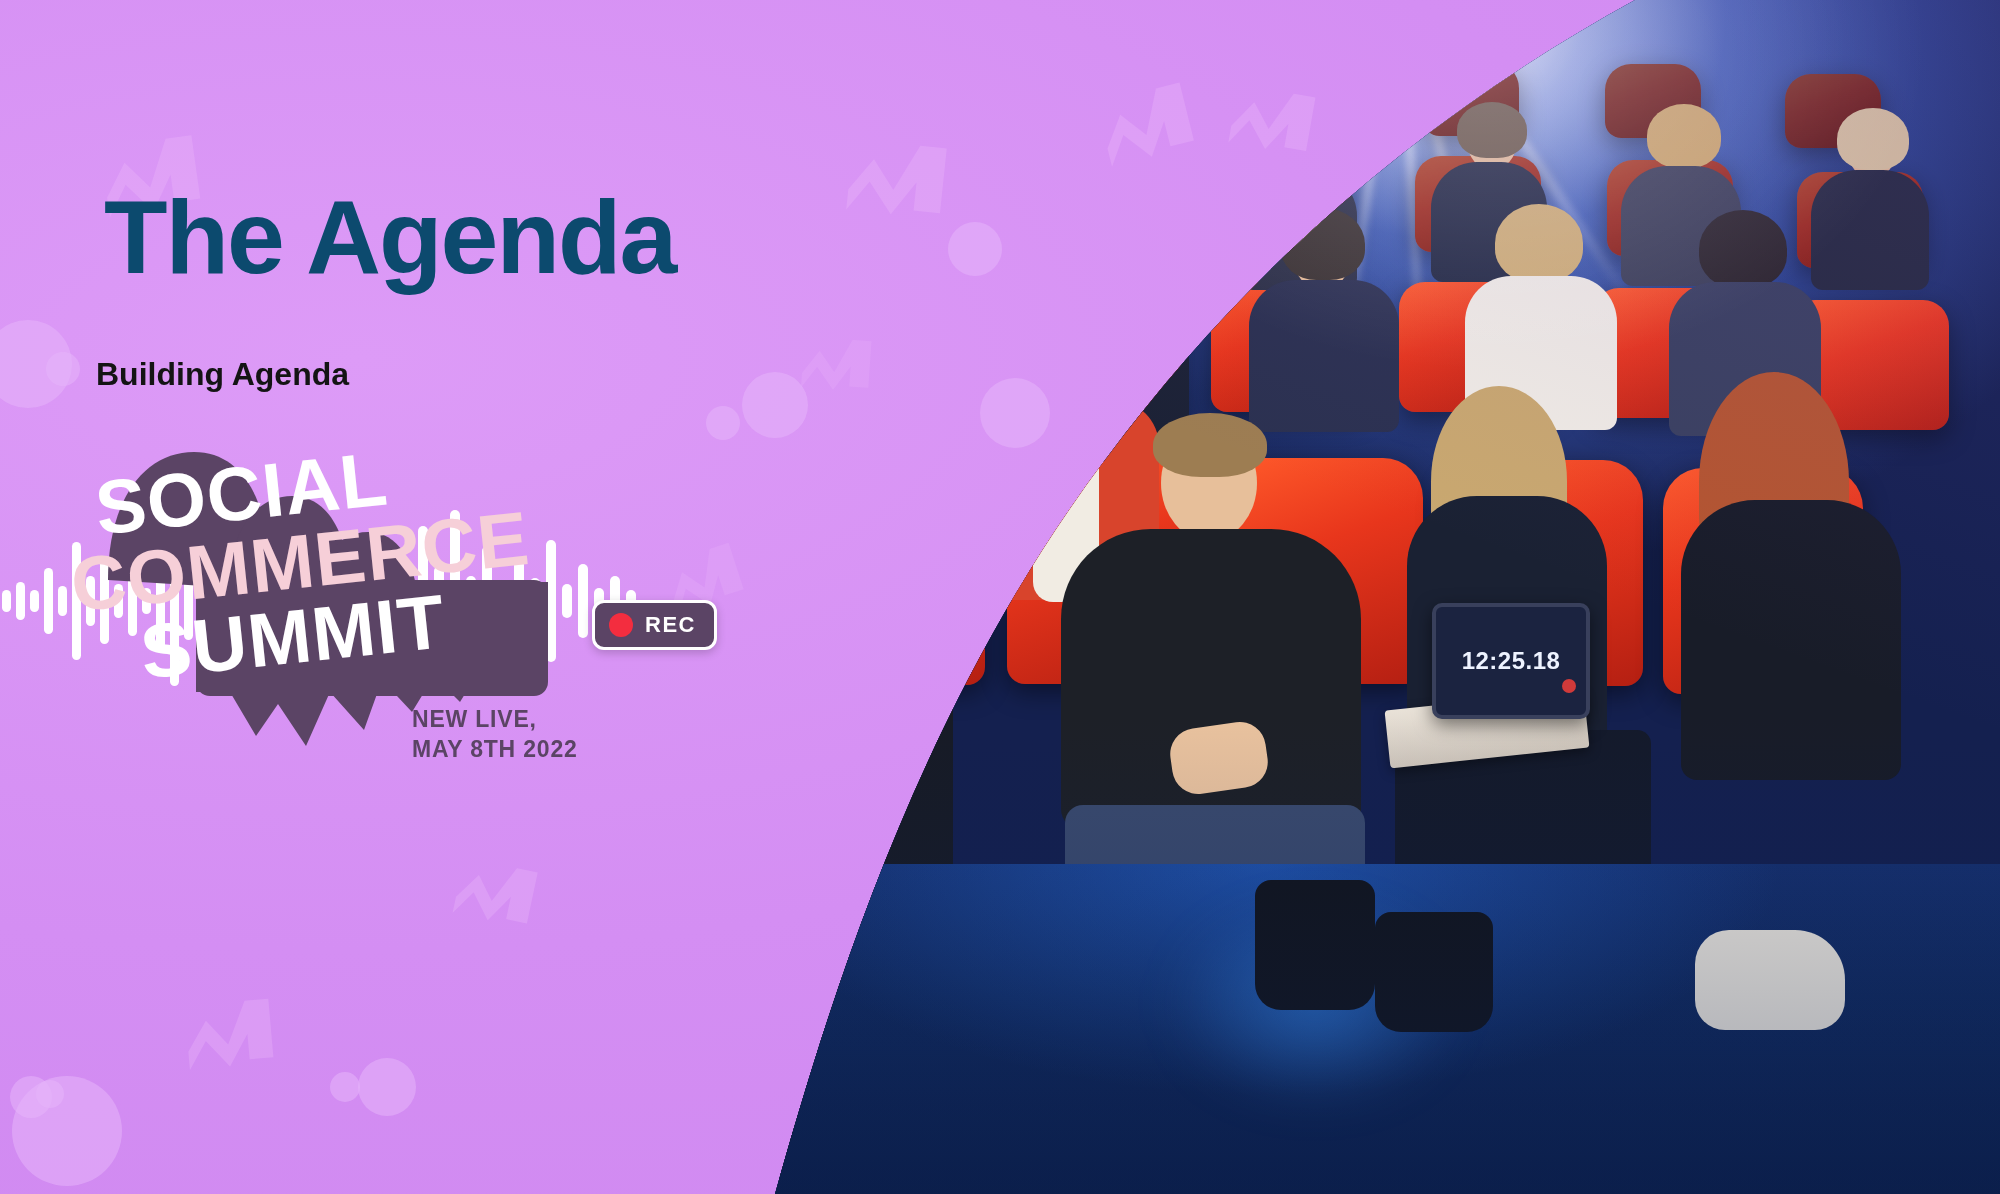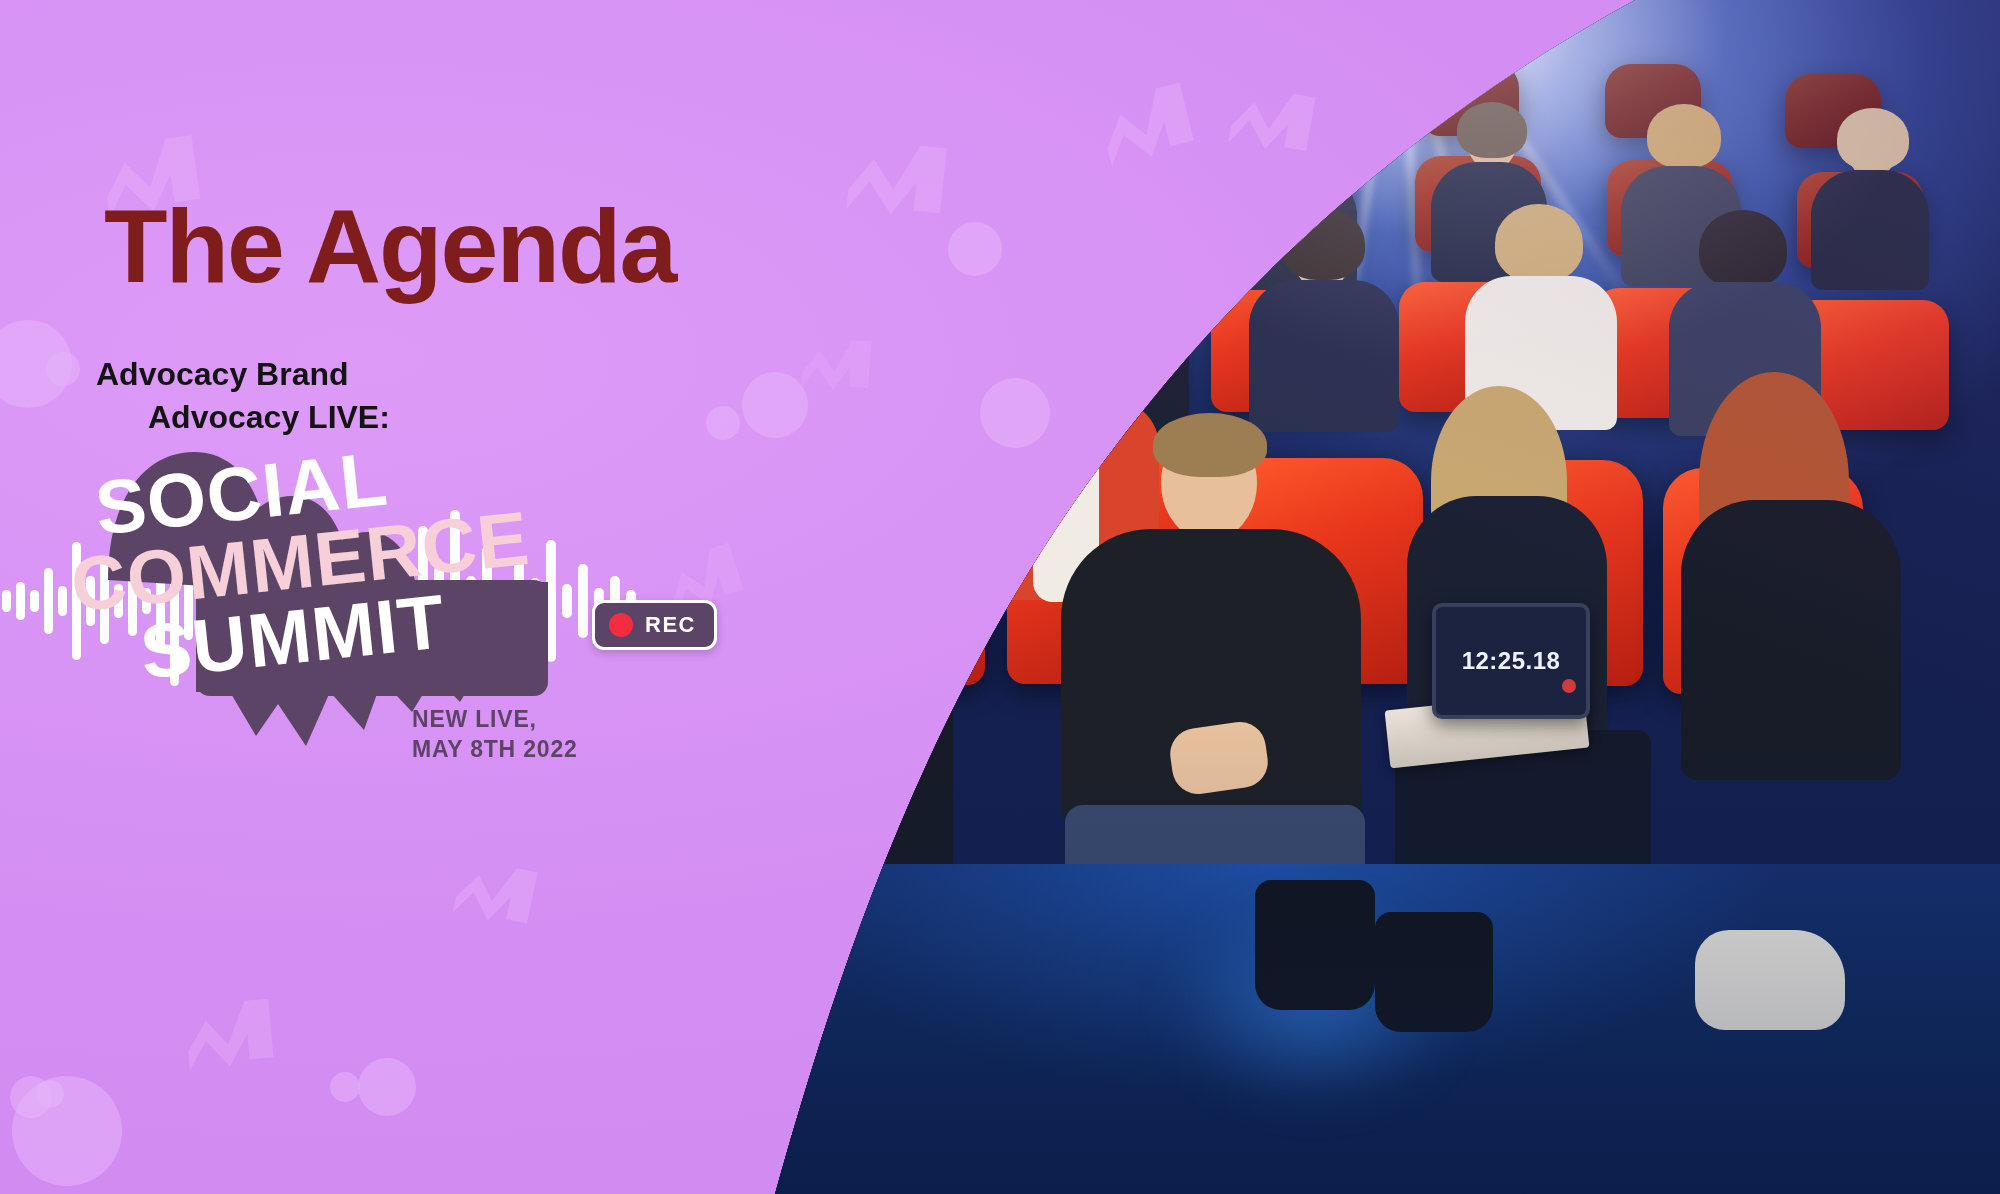--- a/index.html
+++ b/index.html
@@ -163,24 +163,24 @@
       radial-gradient(60% 45% at 58% 4%, rgba(255,255,255,0.22), rgba(0,0,0,0) 60%),
       linear-gradient(200deg, rgba(120,80,200,0.18) 0%, rgba(0,0,0,0) 45%),
       linear-gradient(0deg, rgba(10,30,80,0.35) 0%, rgba(0,0,0,0) 40%);
     pointer-events: none;
   }
 
   
   .title {
     position: absolute;
     left: 104px;
-    top: 192px;
+    top: 183px;
     font-size: 104px;
     font-weight: bold;
-    color: #7f1d1d;
+    color: #0c4a6e;
     letter-spacing: -2px;
     line-height: 1.05;
     white-space: nowrap;
   }
   .subtitle {
     position: absolute;
     left: 96px;
     top: 353px;
     width: 420px;
     font-size: 32px;
@@ -502,22 +502,21 @@
       <div style="position:absolute; left:600px; top:912px; width:118px; height:120px; background:#12151d; border-radius:16px 16px 26px 26px;"></div>
       <div style="position:absolute; left:920px; top:930px; width:150px; height:100px; background:#ece7dd; border-radius:34px 50px 30px 30px;"></div>
 
       <div class="photo-grade"></div>
     </div>
   </div>
 
   <div class="title">The Agenda</div>
 
   <div class="subtitle">
-    <span>Advocacy Brand</span>
-    <span class="l2">Advocacy LIVE:</span>
+    <span>Building Agenda</span>
   </div>
 
   <div class="logo">
 
     <div class="wave">
       <svg width="660" height="190" viewBox="0 0 660 190">
         <g fill="#ffffff">
           <rect x="2" y="84" width="9" height="22" rx="4.5"></rect>
           <rect x="16" y="76" width="9" height="38" rx="4.5"></rect>
           <rect x="30" y="84" width="9" height="22" rx="4.5"></rect>

